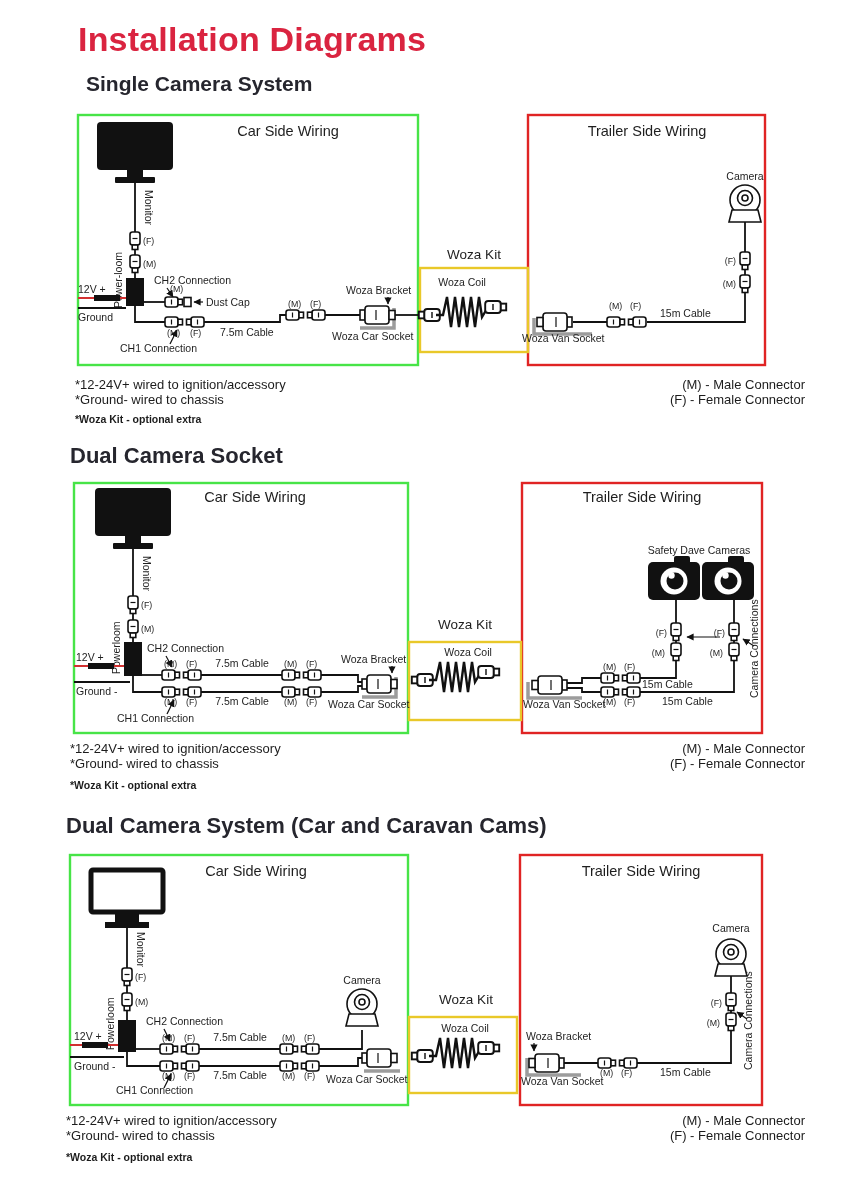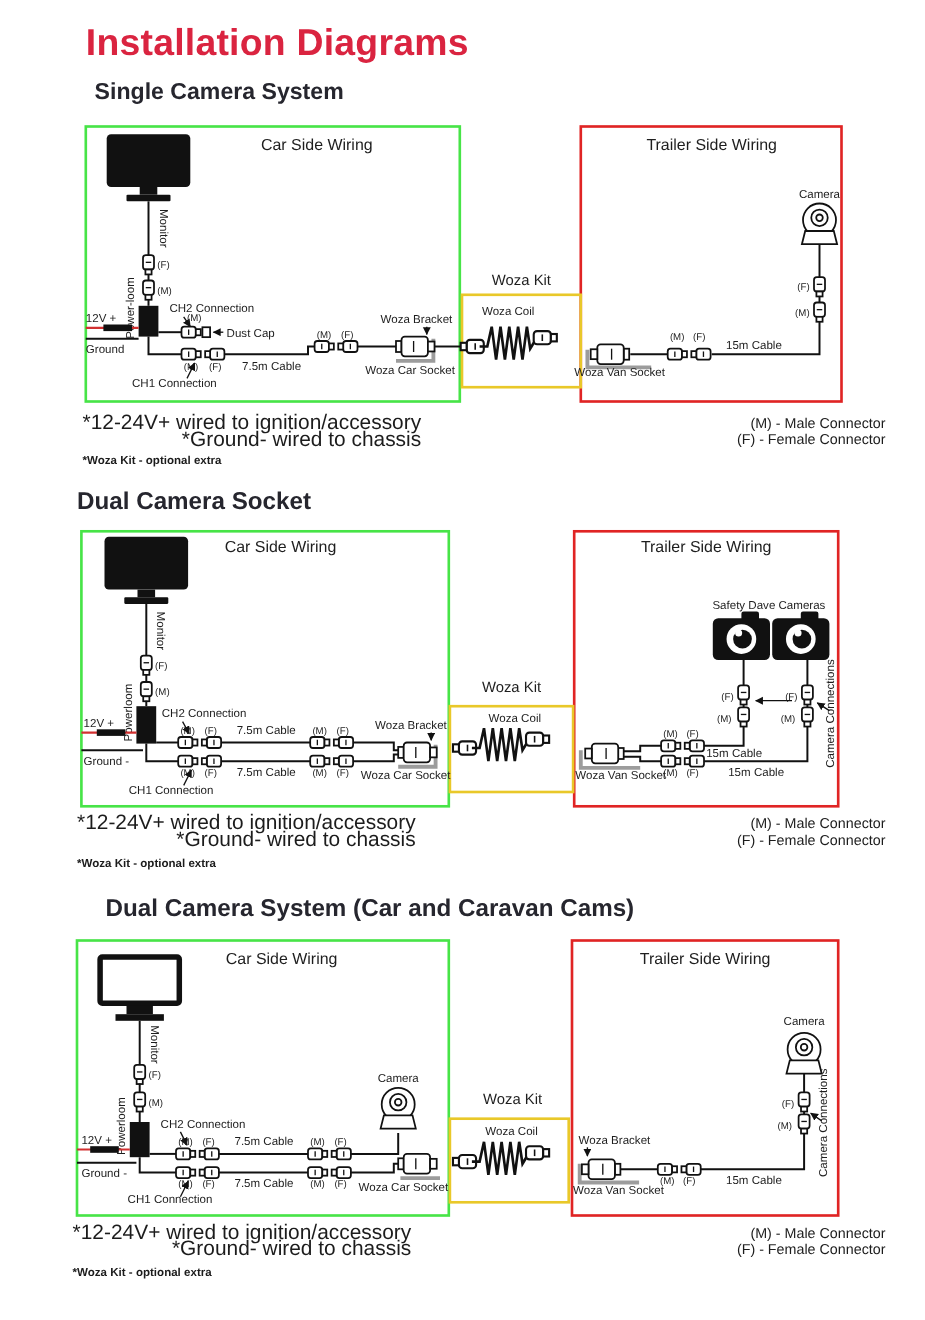--- a/index.html
+++ b/index.html
@@ -3,38 +3,38 @@
 <meta charset="utf-8">
 <style>
   html,body{margin:0;padding:0;background:#ffffff;}
   .page{position:relative;width:841px;height:1200px;background:#fff;overflow:hidden;
         font-family:"Liberation Sans",sans-serif;padding-left:40px;}
   .h1{position:absolute;left:78px;top:20px;font-size:34px;font-weight:800;
       color:#da2440;letter-spacing:.2px;}
   .h2{position:absolute;font-weight:700;color:#26262e;}
   .h2a{left:86px;top:72px;font-size:21px;}
   .h2b{left:70px;top:443px;font-size:22px;}
-  .h2c{left:66px;top:813px;font-size:22px;margin-left:30px;}
+  .h2c{left:66px;top:813px;font-size:22px;}
   svg.diag{position:absolute;overflow:visible;}
   .box-g{fill:none;stroke:#47e447;stroke-width:2.4;}
   .box-r{fill:none;stroke:#e02424;stroke-width:2.4;}
   .box-y{fill:none;stroke:#e9c829;stroke-width:2.4;}
   text{fill:#1e1e1e;font-family:"Liberation Sans",sans-serif;}
   .tt{font-size:14.5px;}
   .tk{font-size:13.5px;}
   .tl{font-size:10.5px;}
   .ts{font-size:8.8px;}
   .wire{stroke:#111;stroke-width:1.8;fill:none;}
   .w25{stroke-width:2.4;}
   .thin{stroke-width:1.2;}
   .redw{stroke:#d23030;stroke-width:2;fill:none;}
   .grayb{stroke:#9c9c9c;stroke-width:3.5;fill:none;}
   .cfill{fill:#fff;stroke:#111;stroke-width:1.6;}
   .solid{fill:#111;}
-  .notes{position:absolute;font-size:19px;color:#1c1c1c;line-height:15px;text-align:right;}
+  .notes{position:absolute;font-size:13px;color:#1c1c1c;line-height:15px;}
   .legend{position:absolute;right:76px;font-size:13px;color:#1c1c1c;
           line-height:15px;text-align:right;margin-left:20px;}
   .wozanote{position:absolute;font-size:10.5px;color:#1c1c1c;font-weight:bold;}
 </style>
 </head>
 <body>
 
 <div class="page">
 
   <svg width="0" height="0" style="position:absolute">

